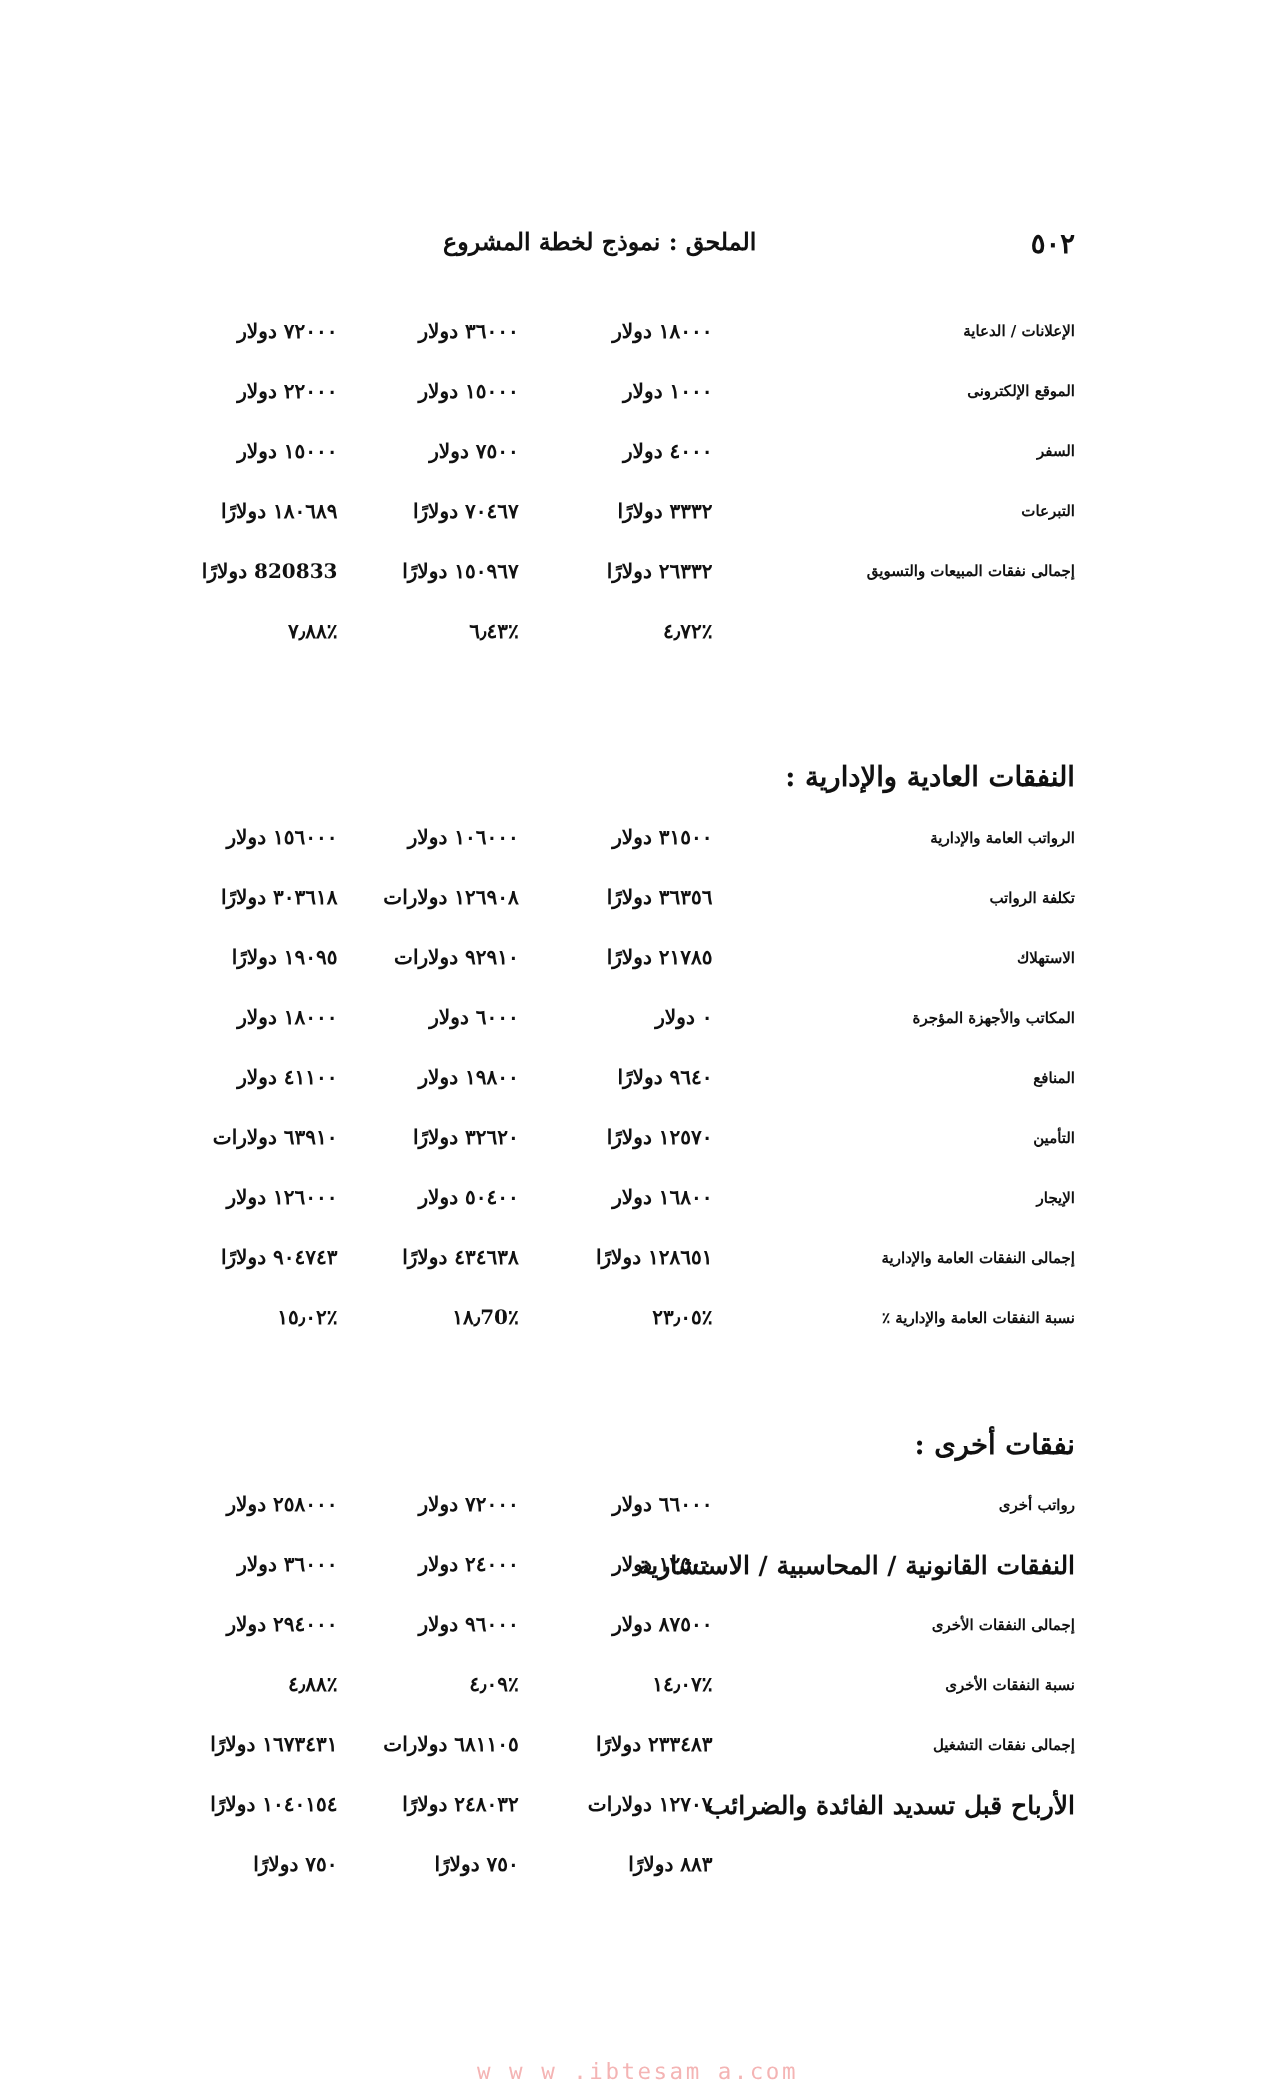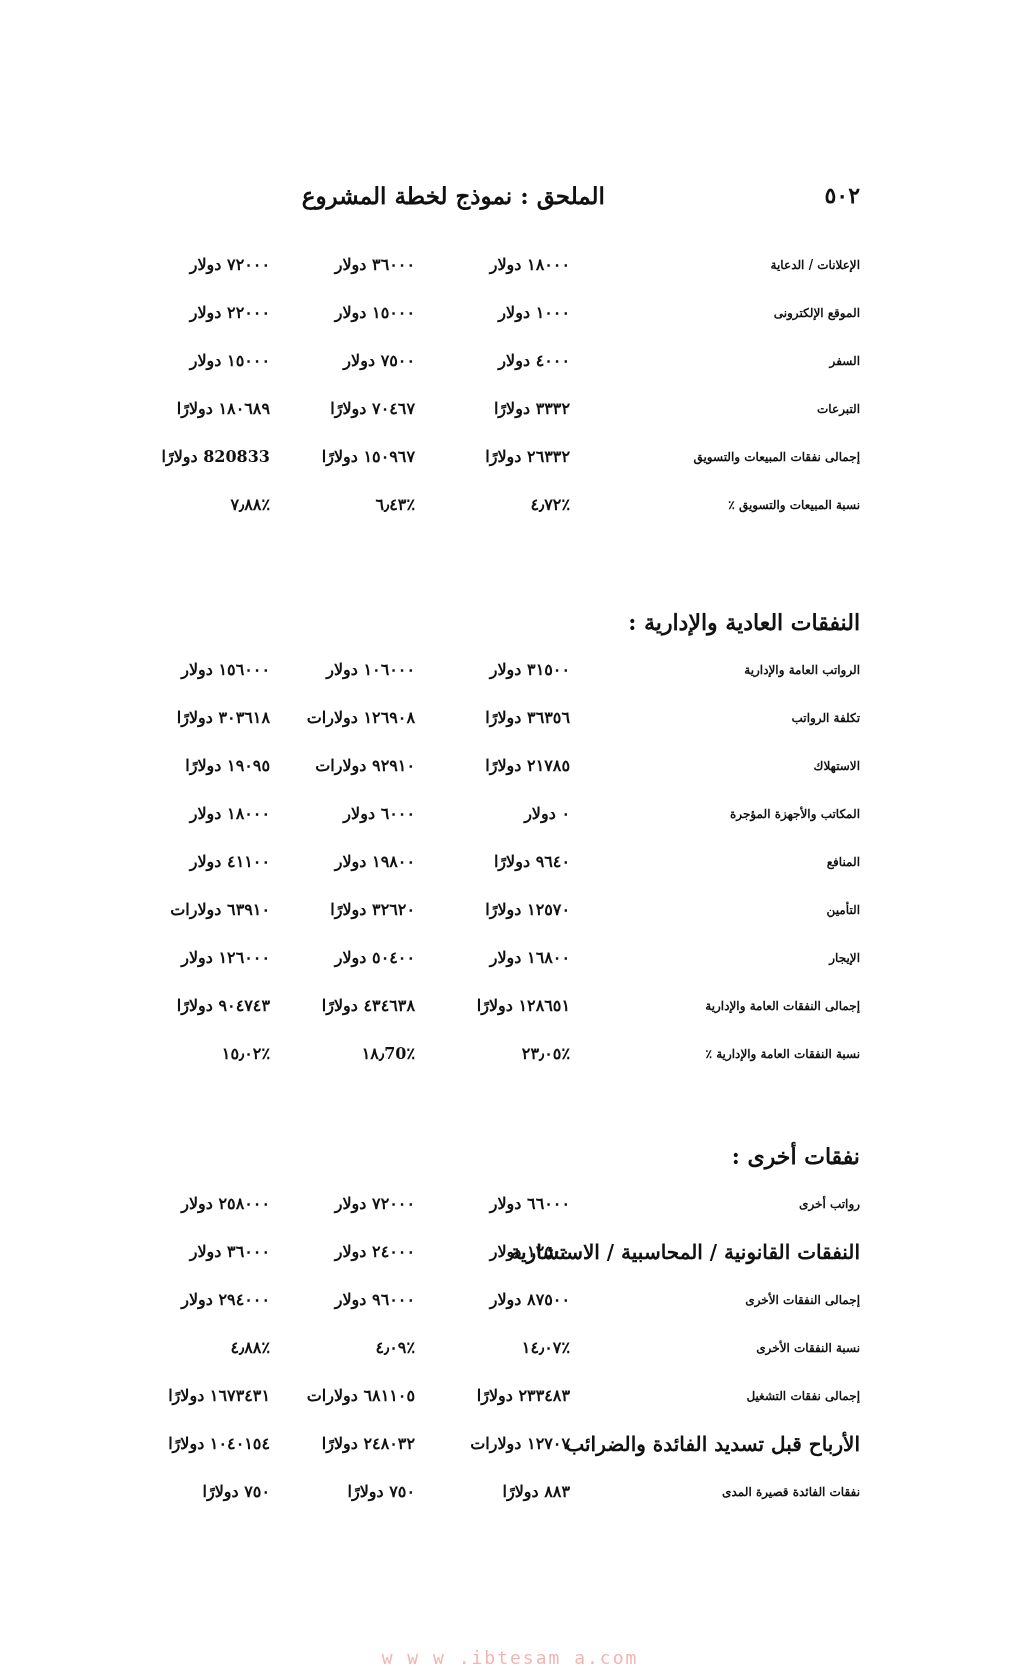--- a/index.html
+++ b/index.html
@@ -33,21 +33,21 @@
       right: 0;
       top: 0;
       font-weight: bold;
       font-size: 22px;
     }
     .running-title {
       position: absolute;
       right: 255px;
       top: 0;
       font-weight: bold;
-      font-size: 23px;
+      font-size: 19px;
       white-space: nowrap;
     }
     .section {
       position: absolute;
       left: 140px;
       width: 720px;
       direction: rtl;
     }
     .section-heading {
       height: 48px;
@@ -133,21 +133,20 @@
       <span class="val v2">٧٠٤٦٧ دولارًا</span>
       <span class="val v3">١٨٠٦٨٩ دولارًا</span>
     </div>
     <div class="row">
       <span class="label">إجمالى نفقات المبيعات والتسويق</span>
       <span class="val v1">٢٦٣٣٢ دولارًا</span>
       <span class="val v2">١٥٠٩٦٧ دولارًا</span>
       <span class="val v3">820833 دولارًا</span>
     </div>
     <div class="row">
-      <span class="label">نسبة المبيعات والتسويق ٪</span>
       <span class="val v1">٪٤٫٧٢</span>
       <span class="val v2">٪٦٫٤٣</span>
       <span class="val v3">٪٧٫٨٨</span>
     </div>
   </div>
 
   <div class="section" style="top:598px;">
     <div class="section-heading">النفقات العادية والإدارية :</div>
     <div class="row">
       <span class="label">الرواتب العامة والإدارية</span>
@@ -237,21 +236,20 @@
       <span class="val v2">٦٨١١٠٥ دولارات</span>
       <span class="val v3">١٦٧٣٤٣١ دولارًا</span>
     </div>
     <div class="row">
       <span class="label small">الأرباح قبل تسديد الفائدة والضرائب</span>
       <span class="val v1">١٢٧٠٧ دولارات</span>
       <span class="val v2">٢٤٨٠٣٢ دولارًا</span>
       <span class="val v3">١٠٤٠١٥٤ دولارًا</span>
     </div>
     <div class="row">
-      <span class="label">نفقات الفائدة قصيرة المدى</span>
       <span class="val v1">٨٨٣ دولارًا</span>
       <span class="val v2">٧٥٠ دولارًا</span>
       <span class="val v3">٧٥٠ دولارًا</span>
     </div>
   </div>
 
   <div class="watermark">w w w .ibtesam a.com</div>
 </div>
 
 </body></html>

